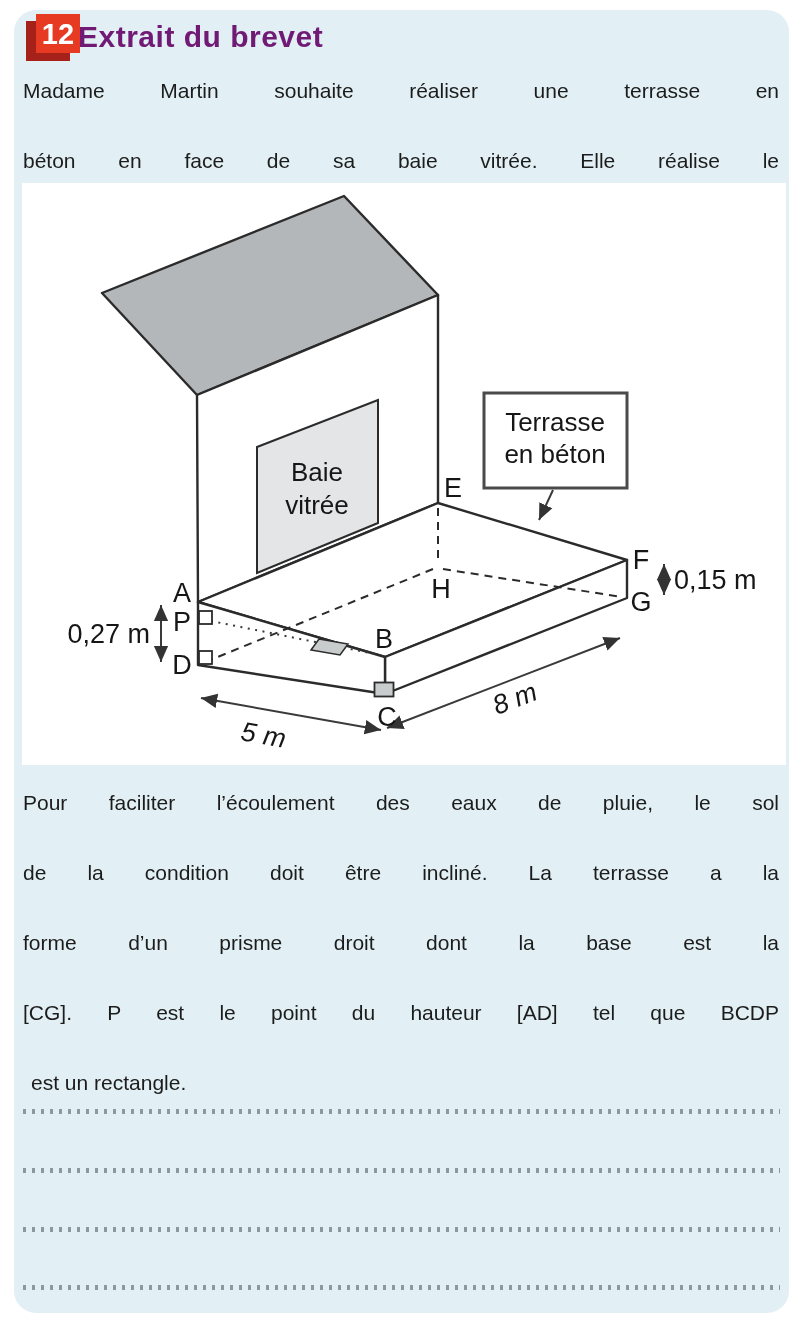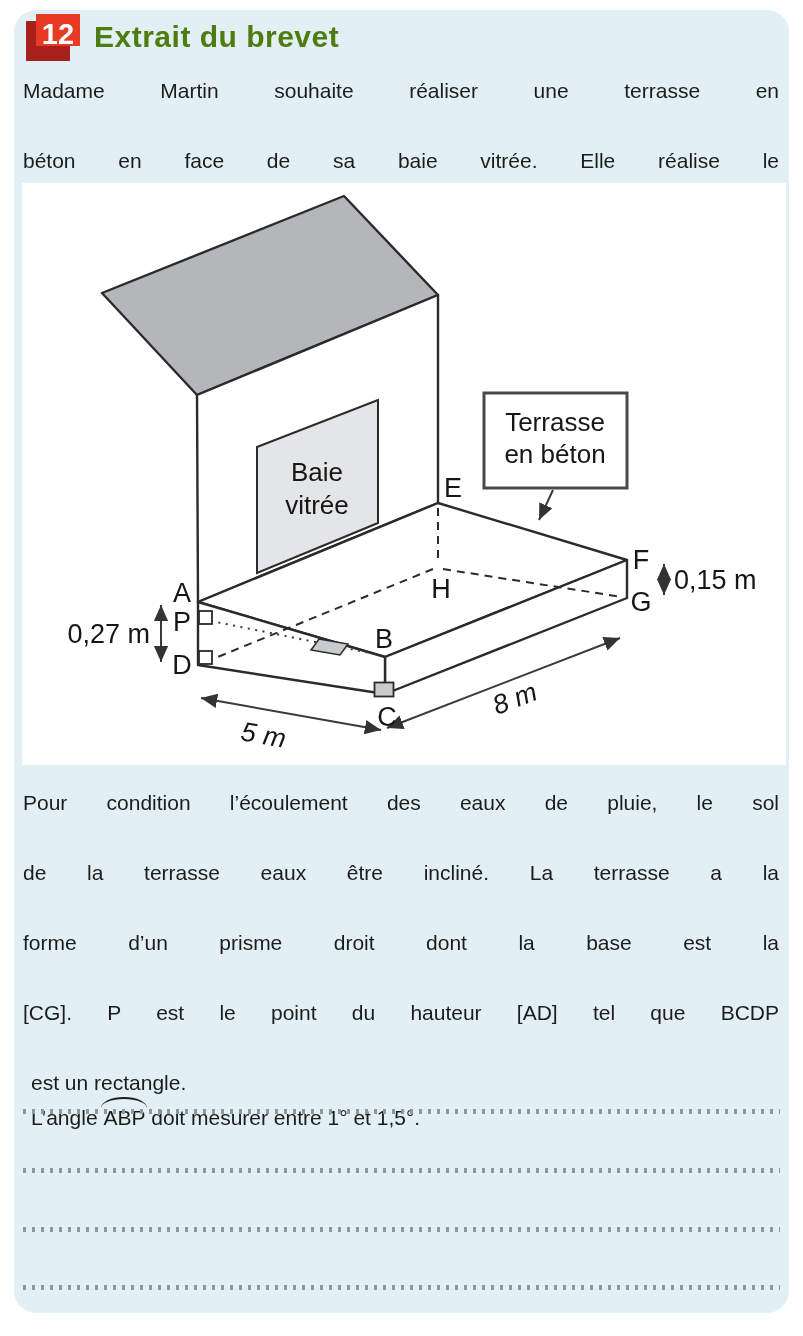--- a/index.html
+++ b/index.html
@@ -9,26 +9,26 @@
     font-family:"Liberation Sans",sans-serif;
     color:#1c1c1c;
   }
   .card{
     position:absolute;left:14px;top:10px;width:775px;height:1303px;
     background:#e2f0f5;border-radius:22px;
   }
   
   .badge-back{position:absolute;left:26px;top:21px;width:44px;height:40px;background:#a6211a;}
   .badge-front{
-    position:absolute;left:36px;top:14px;width:44px;height:32px;background:#e63a23;
+    position:absolute;left:36px;top:14px;width:44px;height:39px;background:#e63a23;
     color:#ffffff;font-size:29px;font-weight:bold;text-align:center;line-height:40px;
   }
   .title{
-    position:absolute;left:94px;top:17px;width:650px;
-    font-size:30px;font-weight:bold;color:#4d7c0f;line-height:40px;letter-spacing:0.5px;
+    position:absolute;left:78px;top:17px;width:650px;
+    font-size:30px;font-weight:bold;color:#701a75;line-height:40px;letter-spacing:0.5px;
   }
   
   .para{position:absolute;left:23px;width:756px;font-size:21px;line-height:35px;}
   .intro{top:73px;}
   .bodytext{top:785px;}
   .jline{text-align:justify;}
   .jline::after{content:"";display:inline-block;width:100%;height:0;}
   .jlast{text-align:left;margin-left:8px;}
   .hat{position:relative;display:inline-block;}
   .hat::before{
@@ -113,24 +113,23 @@
   <text x="641" y="611" font-size="27" text-anchor="middle">G</text>
 
   <rect x="484" y="393" width="143" height="95" fill="#ffffff" stroke="#4a4a4a" stroke-width="3"></rect>
   <text x="555" y="431" font-size="26" text-anchor="middle">Terrasse</text>
   <text x="555" y="463" font-size="26" text-anchor="middle">en béton</text>
   <line class="dim" x1="553" y1="490" x2="539" y2="520" marker-end="url(#arr)"></line>
 </svg>
 </div>
 
 <div class="para bodytext">
-  <div class="jline">Pour condition l’écoulement des eaux de pluie, le sol</div>
-  <div class="jline">de la terrasse eaux être incliné. La terrasse a la</div>
+  <div class="jline">Pour faciliter l’écoulement des eaux de pluie, le sol</div>
+  <div class="jline">de la condition doit être incliné. La terrasse a la</div>
   <div class="jline">forme d’un prisme droit dont la base est la</div>
   <div class="jline">[CG]. P est le point du hauteur [AD] tel que BCDP</div>
   <div class="jlast">est un rectangle.</div>
-  <div class="jlast"><span>L’angle </span><span class="hat">ABP</span><span> doit mesurer entre 1° et 1,5°.</span></div>
 </div>
 
 <div class="ans" style="top:1109px;"></div>
 <div class="ans" style="top:1168px;"></div>
 <div class="ans" style="top:1227px;"></div>
 <div class="ans" style="top:1285px;"></div>
 
 </body></html>

